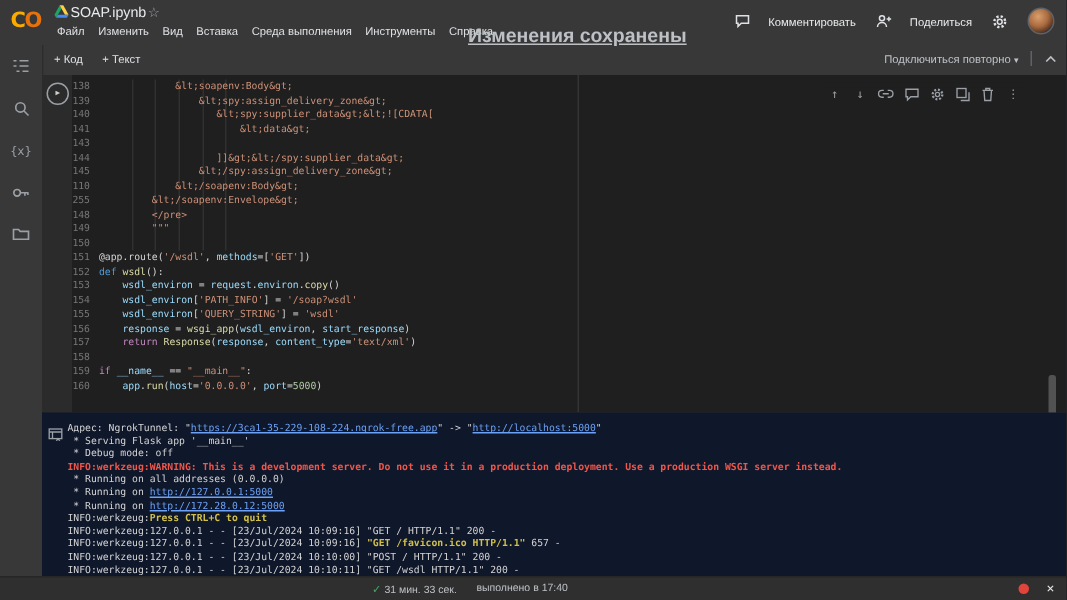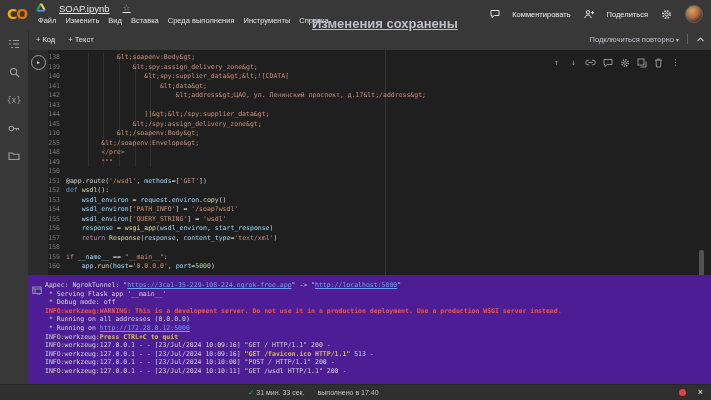--- a/index.html
+++ b/index.html
@@ -3,21 +3,21 @@
 <meta charset="utf-8">
 <style>
   html,body{margin:0;padding:0;background:#202124;}
   .app{position:relative;width:711px;height:400px;background:#383838;overflow:hidden;
        font-family:"Liberation Sans",sans-serif;color:#e8eaed;}
   
   .header{position:absolute;left:0;top:0;width:711px;height:30px;background:#383838;}
   .logo{position:absolute;left:7px;top:6px;font-family:"DejaVu Sans",sans-serif;
         font-weight:800;font-size:14px;letter-spacing:-1px;}
   .logo .c1{color:#f9ab00}.logo .c2{color:#e8710a}
-  .doc-row{position:absolute;left:36px;top:2px;display:flex;align-items:center;gap:13px;height:12px;text-decoration:underline;}
+  .doc-row{position:absolute;left:36px;top:2px;display:flex;align-items:center;gap:1px;height:12px;}
   .title{font-size:9.5px;color:#e8eaed;}
   .star{color:#9aa0a6;font-size:9px;line-height:9px;}
   .menu-bar{position:absolute;left:38px;top:16px;display:flex;gap:9px;font-size:7.5px;color:#dfe1e5;align-items:center;}
   .menu-item{cursor:default;}
   .save-status{position:absolute;left:312px;top:16px;font-size:13px;color:#bdc1c6;text-decoration:underline;font-weight:bold;}
   .header-right{position:absolute;right:8px;top:5px;display:flex;align-items:center;gap:13px;font-size:7.5px;color:#e8eaed;}
   .hbtn{display:flex;align-items:center;gap:12px;}
   .avatar{width:16px;height:16px;border-radius:50%;border:1px solid #5f6368;
           background:radial-gradient(circle at 38% 32%,#d9a06c 0%,#a96a40 45%,#5c3822 72%,#23324a 78%,#1b2435 100%);}
   .icon svg{display:block}
@@ -46,21 +46,21 @@
   .cl .ln{width:38px;text-align:right;padding-right:6px;box-sizing:border-box;color:#777;flex:none;}
   .cl .code{white-space:pre;}
   .c-str{color:#ce9178}.c-kw{color:#569cd6}.c-kw2{color:#c586c0}.c-func{color:#dcdcaa}
   .c-var{color:#9cdcfe}.c-num{color:#b5cea8}.c-plain{color:#d4d4d4}
   .cell-toolbar{position:absolute;right:26px;top:5px;display:flex;gap:6px;align-items:center;
                 background:#1f1f1f;padding:2px 4px;z-index:4;}
   .tb{width:11px;height:11px;display:flex;align-items:center;justify-content:center;color:#9aa0a6;font-size:8px;line-height:8px;}
   .tb svg{stroke:#9aa0a6;fill:none;stroke-width:0.9;}
   .vthumb{position:absolute;right:7px;top:200px;width:5px;height:27px;background:#525252;border-radius:2px;}
   
-  .output{position:absolute;left:28px;top:275px;right:0;height:110px;background:#4c1d95;}
+  .output{position:absolute;left:28px;top:275px;right:0;height:110px;background:#0f172a;}
   .out-icon{position:absolute;left:4px;top:6px;}
   .out-icon svg{stroke:#9aa0a6;fill:none;stroke-width:0.9;}
   .out-lines{position:absolute;left:17px;top:6px;font-family:"DejaVu Sans Mono",monospace;font-size:6.5px;}
   .ol{height:8.6px;line-height:8.6px;white-space:pre;color:#e3e3e3;}
   .c-red{color:#f0564a;font-weight:bold;margin-top:24px;}
   .c-yellow{color:#d2c04a;font-weight:bold;}
   .c-link{color:#6ca1f5;text-decoration:underline;}
   
   .footer{position:absolute;left:0;bottom:0;width:711px;height:15px;background:#2f2f2f;
           border-top:1px solid #262626;display:flex;align-items:center;font-size:7px;color:#bdc1c6;}
@@ -183,21 +183,20 @@
     <div class="ig" style="left:75px"></div>
     <div class="ig" style="left:91px"></div>
     <div class="ig" style="left:107px"></div>
     <div class="ig" style="left:122px"></div>
     <div class="ruler"></div>
     <div class="code-lines">
         <div class="cl"><span class="ln">138</span><span class="code"><span class="c-str">             &amp;lt;soapenv:Body&amp;gt;</span></span></div>
         <div class="cl"><span class="ln">139</span><span class="code"><span class="c-str">                 &amp;lt;spy:assign_delivery_zone&amp;gt;</span></span></div>
         <div class="cl"><span class="ln">140</span><span class="code"><span class="c-str">                    &amp;lt;spy:supplier_data&amp;gt;&amp;lt;![CDATA[</span></span></div>
         <div class="cl"><span class="ln">141</span><span class="code"><span class="c-str">                        &amp;lt;data&amp;gt;</span></span></div>
-        <div class="cl"><span class="ln">142</span><span class="code"><span class="c-str">                            &amp;lt;address&amp;gt;ЦАО, ул. Ленинский проспект, д.17&amp;lt;/address&amp;gt;</span></span></div>
         <div class="cl"><span class="ln">143</span></div>
         <div class="cl"><span class="ln">144</span><span class="code"><span class="c-str">                    ]]&amp;gt;&amp;lt;/spy:supplier_data&amp;gt;</span></span></div>
         <div class="cl"><span class="ln">145</span><span class="code"><span class="c-str">                 &amp;lt;/spy:assign_delivery_zone&amp;gt;</span></span></div>
         <div class="cl"><span class="ln">110</span><span class="code"><span class="c-str">             &amp;lt;/soapenv:Body&amp;gt;</span></span></div>
         <div class="cl"><span class="ln">255</span><span class="code"><span class="c-str">         &amp;lt;/soapenv:Envelope&amp;gt;</span></span></div>
         <div class="cl"><span class="ln">148</span><span class="code"><span class="c-str">         &lt;/pre&gt;</span></span></div>
         <div class="cl"><span class="ln">149</span><span class="code"><span class="c-str">         """</span></span></div>
         <div class="cl"><span class="ln">150</span><span class="code"></span></div>
         <div class="cl"><span class="ln">151</span><span class="code"><span class="c-plain">@app.route(</span><span class="c-str">'/wsdl'</span><span class="c-plain">, </span><span class="c-var">methods</span><span class="c-plain">=[</span><span class="c-str">'GET'</span><span class="c-plain">])</span></span></div>
         <div class="cl"><span class="ln">152</span><span class="code"><span class="c-kw">def</span><span class="c-plain"> </span><span class="c-func">wsdl</span><span class="c-plain">():</span></span></div>
@@ -251,24 +250,25 @@
           <rect x="0.8" y="1" width="8.4" height="6.4"></rect>
           <path d="M0.8 3h8.4 M3 3v4.4 M5.5 8.8l1.2-1.2 1.2 1.2"></path>
         </svg>
     </span>
     <div class="out-lines">
         <div class="ol"><span class="c-plain">Адрес: NgrokTunnel: "</span><span class="c-link">https://3ca1-35-229-108-224.ngrok-free.app</span><span class="c-plain">" -&gt; "</span><span class="c-link">http://localhost:5000</span><span class="c-plain">"</span></div>
         <div class="ol"><span class="c-plain"> * Serving Flask app '__main__'</span></div>
         <div class="ol"><span class="c-plain"> * Debug mode: off</span></div>
         <div class="ol"><span class="c-red">INFO:werkzeug:WARNING: This is a development server. Do not use it in a production deployment. Use a production WSGI server instead.</span></div>
         <div class="ol"><span class="c-plain"> * Running on all addresses (0.0.0.0)</span></div>
+        <div class="ol"><span class="c-plain"> * Running on </span><span class="c-link">http://127.0.0.1:5000</span></div>
         <div class="ol"><span class="c-plain"> * Running on </span><span class="c-link">http://172.28.0.12:5000</span></div>
         <div class="ol"><span class="c-plain">INFO:werkzeug:</span><span class="c-yellow">Press CTRL+C to quit</span></div>
         <div class="ol"><span class="c-plain">INFO:werkzeug:127.0.0.1 - - [23/Jul/2024 10:09:16] "GET / HTTP/1.1" 200 -</span></div>
-        <div class="ol"><span class="c-plain">INFO:werkzeug:127.0.0.1 - - [23/Jul/2024 10:09:16] </span><span class="c-yellow">"GET /favicon.ico HTTP/1.1"</span><span class="c-plain"> 513 -</span></div>
+        <div class="ol"><span class="c-plain">INFO:werkzeug:127.0.0.1 - - [23/Jul/2024 10:09:16] </span><span class="c-yellow">"GET /favicon.ico HTTP/1.1"</span><span class="c-plain"> 657 -</span></div>
         <div class="ol"><span class="c-plain">INFO:werkzeug:127.0.0.1 - - [23/Jul/2024 10:10:00] "POST / HTTP/1.1" 200 -</span></div>
         <div class="ol"><span class="c-plain">INFO:werkzeug:127.0.0.1 - - [23/Jul/2024 10:10:11] "GET /wsdl HTTP/1.1" 200 -</span></div>
       </div>
   </div>
 
   <div class="footer">
     <div class="footer-status">
       <span>
         <span class="fcheck">✓</span>
         <span>31 мин. 33 сек.</span>

